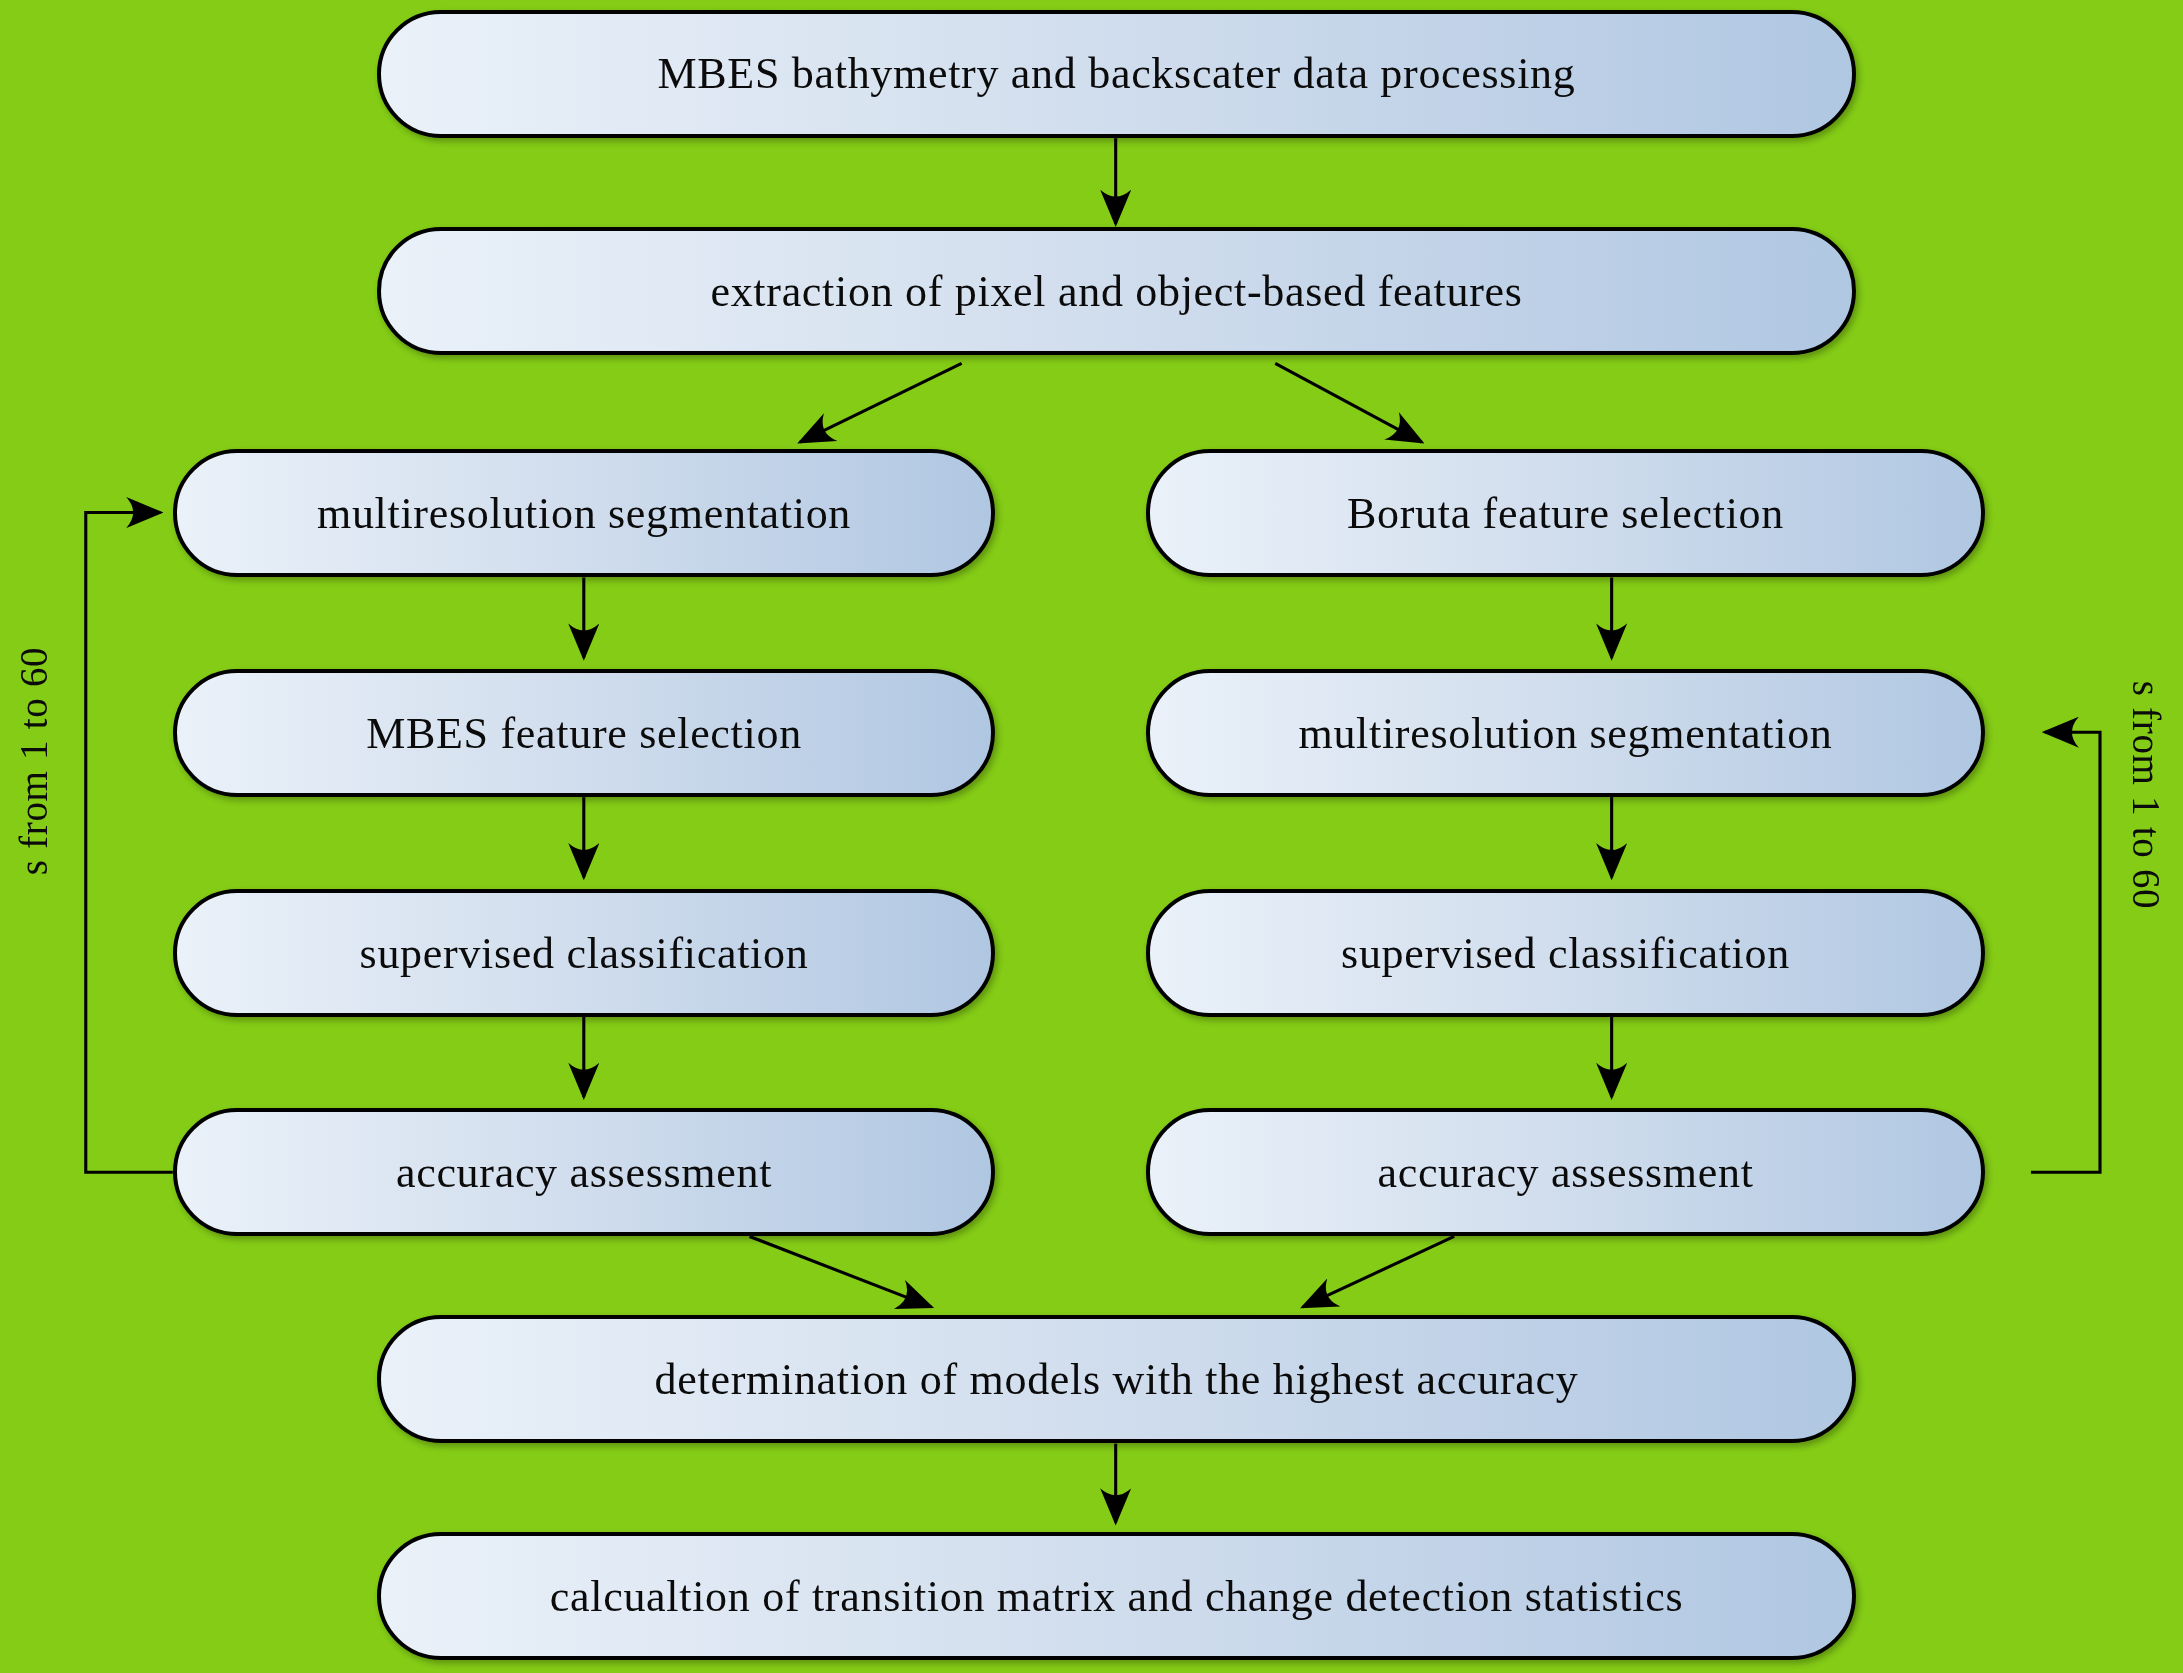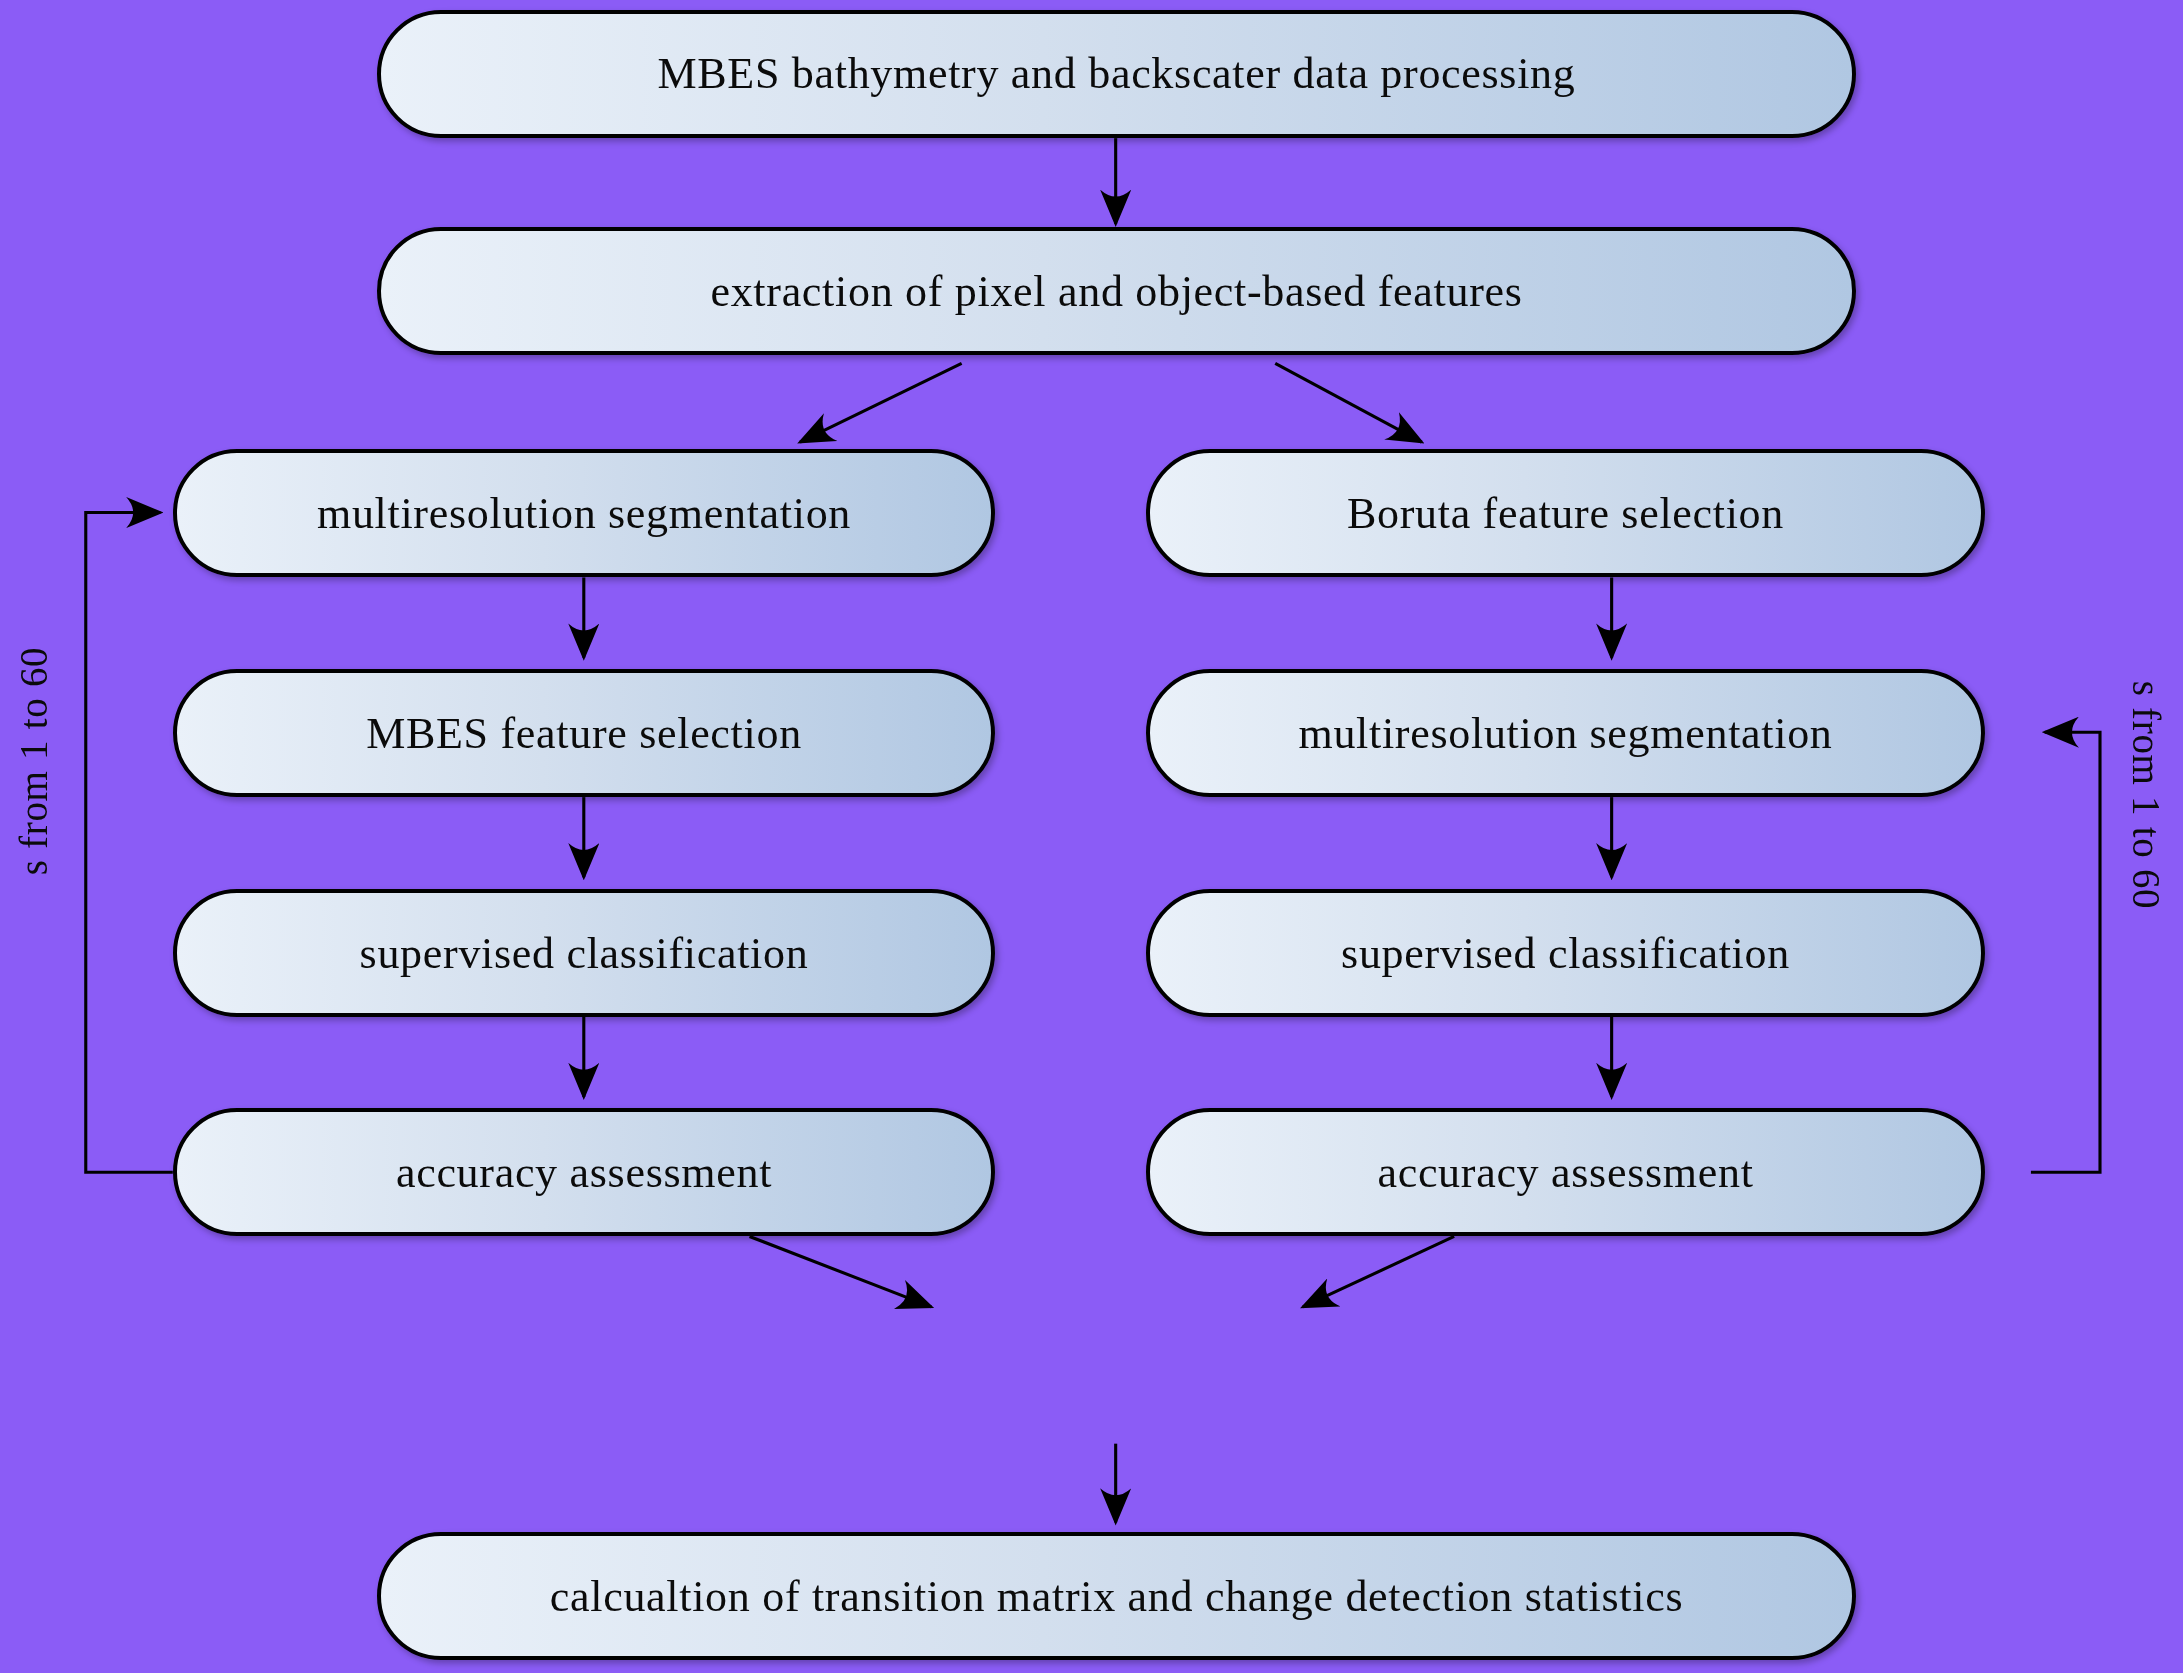--- a/index.html
+++ b/index.html
@@ -8,21 +8,21 @@
     background: #ffffff;
     width: 2183px;
     height: 1673px;
     font-family: "Liberation Serif", "DejaVu Serif", serif;
   }
   .canvas {
     position: relative;
     width: 2183px;
     height: 1673px;
     overflow: hidden;
-    background: #8b5cf6;
+    background: #84cc16;
   }
   .node {
     position: absolute;
     box-sizing: border-box;
     height: 128px;
     border: 4.1px solid #000000;
     border-radius: 64px;
     background: linear-gradient(to right, #eaf1f9 0%, #d3dfee 45%, #b0c7e2 100%);
     box-shadow: 2.8px 3.5px 6.2px rgba(0,0,0,0.28);
     display: flex;
@@ -105,20 +105,21 @@
   <div class="node colR" style="top:669px">multiresolution segmentation</div>
 
   <div class="node colL" style="top:889px">supervised classification</div>
 
   <div class="node colR" style="top:889px">supervised classification</div>
 
   <div class="node colL" style="top:1108px">accuracy assessment</div>
 
   <div class="node colR" style="top:1108px">accuracy assessment</div>
 
+  <div class="node wide" style="top:1315px">determination of models with the highest accuracy</div>
 
   <div class="node wide" style="top:1532px">calcualtion of transition matrix and change detection statistics</div>
 
   <div class="loop-label" id="loop-label-left">s from 1 to 60</div>
 
   <div class="loop-label" id="loop-label-right">s from 1 to 60</div>
 
 </div>
 
 

